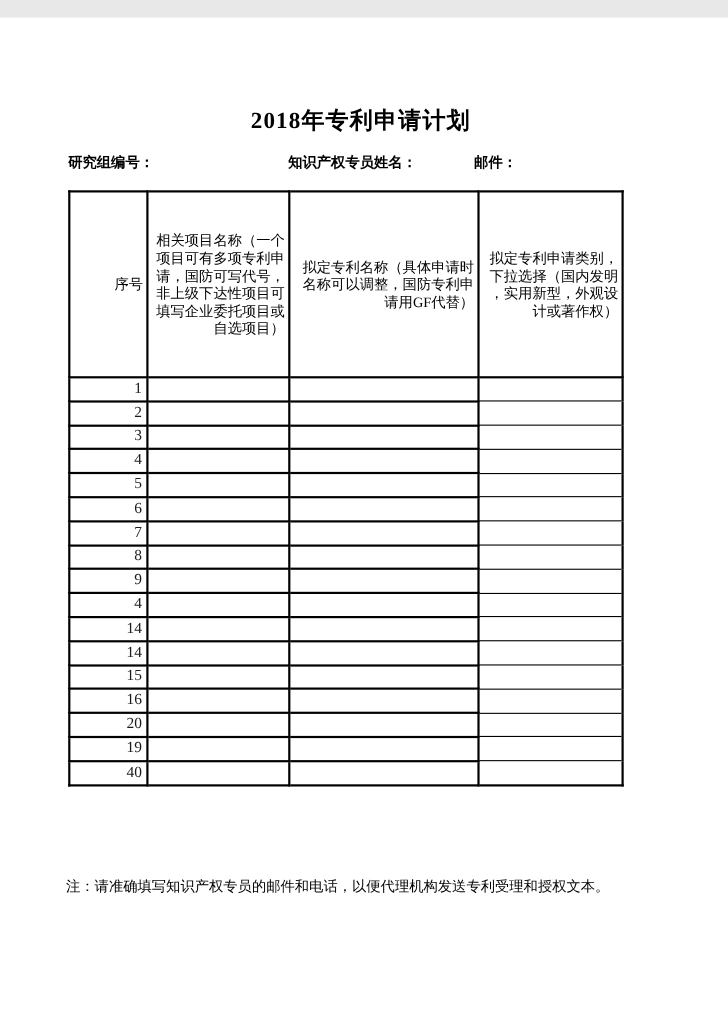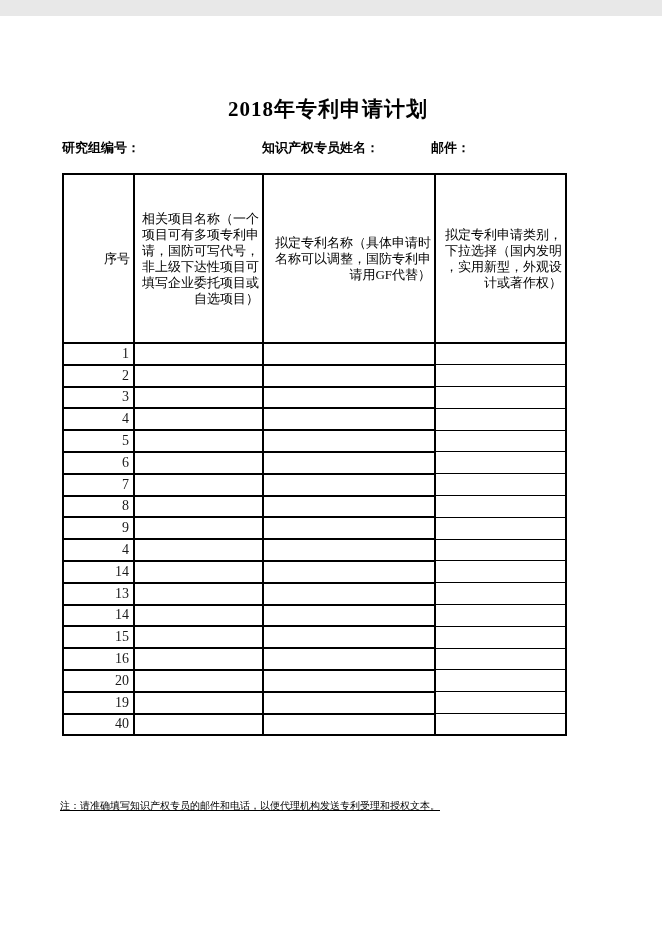--- a/index.html
+++ b/index.html
@@ -70,23 +70,22 @@
     padding-right: 4px;
     color: #1a1a1a;
     vertical-align: middle;
   }
   .note {
     position: absolute;
     left: 60px;
     top: 781px;
     width: 560px;
     margin: 0;
-    font-size: 10px;
+    font-size: 13px;
     line-height: 17px;
-    text-decoration: underline;
   }
 </style>
 </head>
 <body>
 
 <div class="page">
 
   <h1 class="title">2018年专利申请计划</h1>
 
   <div class="fields-row">
@@ -182,26 +181,20 @@
     <td class="c4 blank"></td>
   </tr>
 
   <tr>
     <td class="c1 num">14</td>
     <td class="c2 blank"></td>
     <td class="c3 blank"></td>
     <td class="c4 blank"></td>
   </tr>
 
-  <tr>
-    <td class="c1 num">13</td>
-    <td class="c2 blank"></td>
-    <td class="c3 blank"></td>
-    <td class="c4 blank"></td>
-  </tr>
 
   <tr>
     <td class="c1 num">14</td>
     <td class="c2 blank"></td>
     <td class="c3 blank"></td>
     <td class="c4 blank"></td>
   </tr>
 
   <tr>
     <td class="c1 num">15</td>

